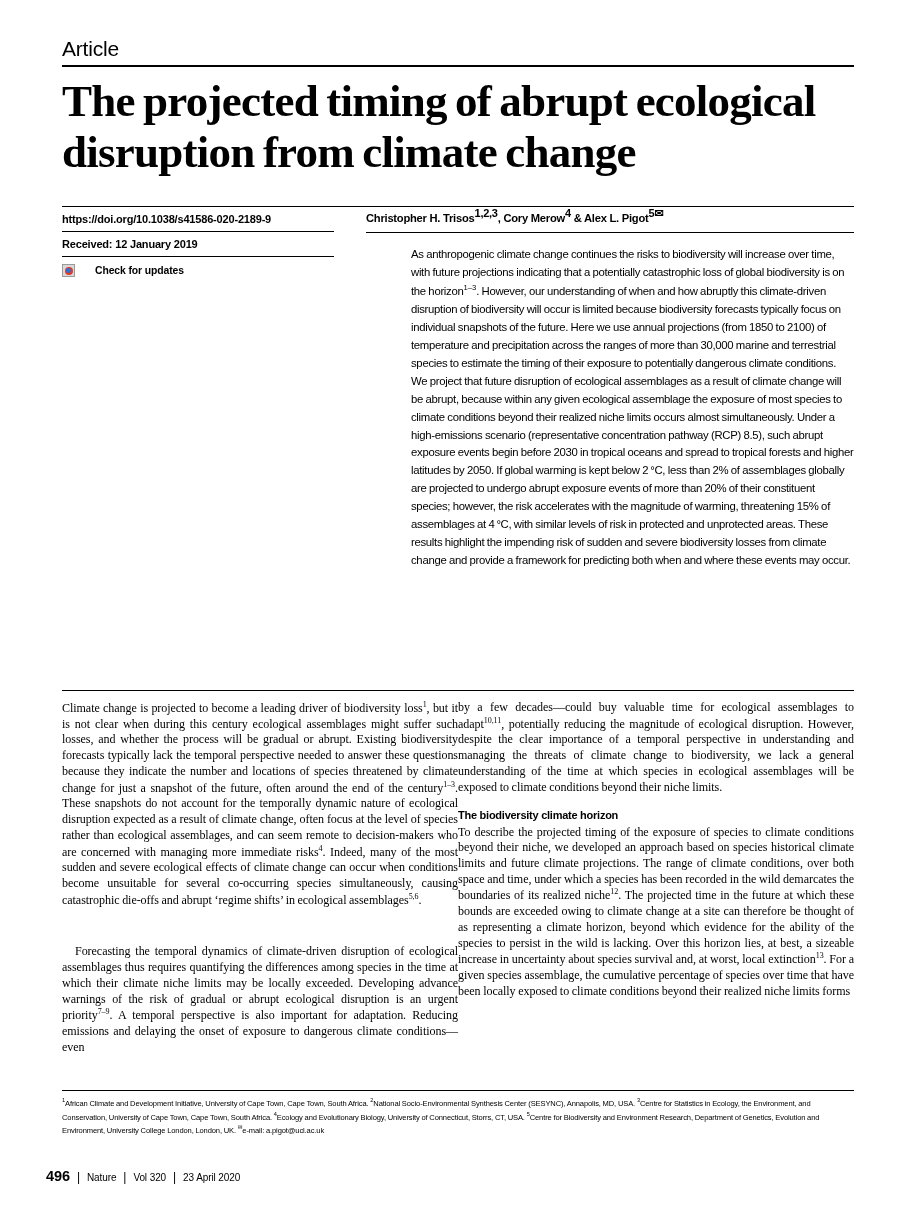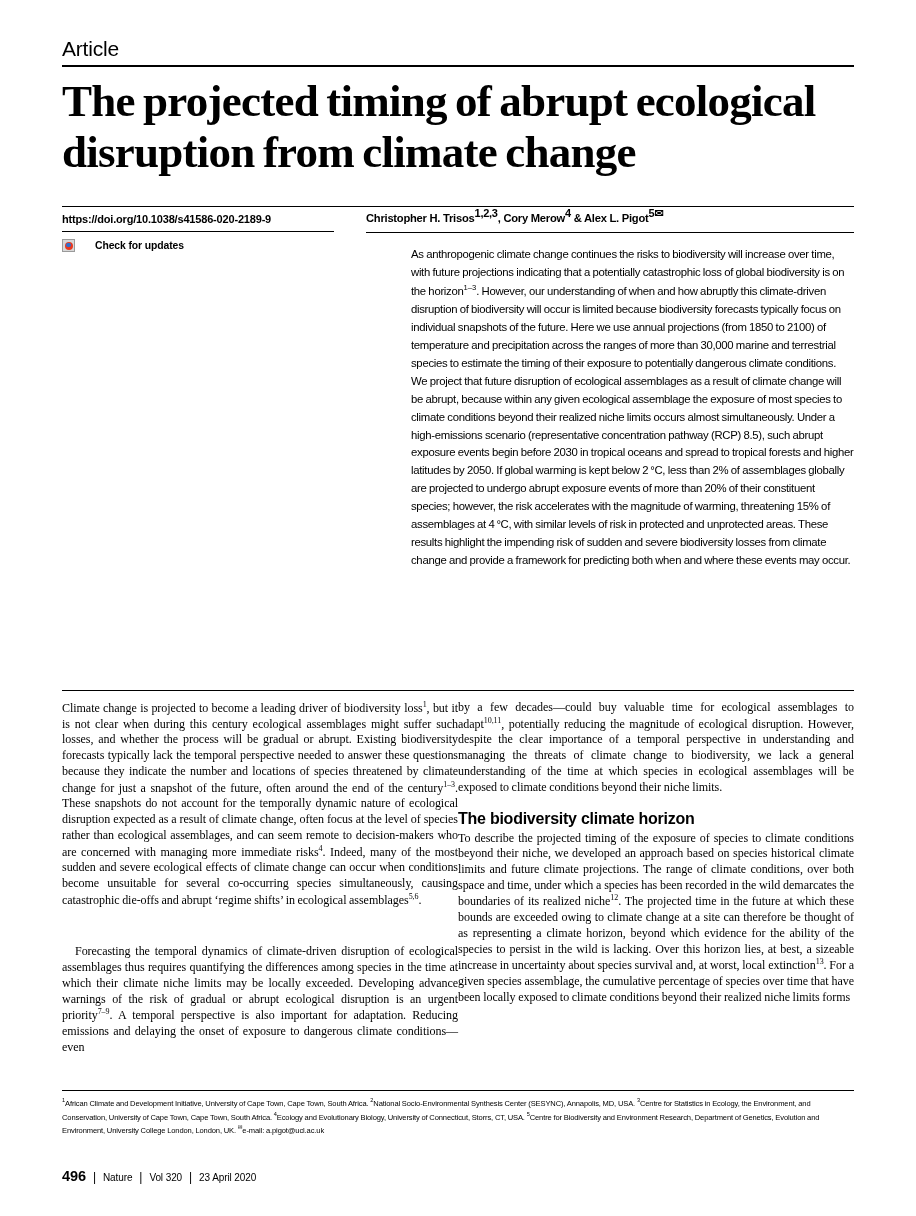--- a/index.html
+++ b/index.html
@@ -170,21 +170,21 @@
     letter-spacing: -0.06px;
     word-spacing: -0.3px;
     -webkit-hyphens: none;
     hyphens: none;
   }
   .col p.indent { text-indent: 13px; margin-top: 36px; }
   .col sup { font-size: 8px; vertical-align: super; }
   .section-head {
     font-family: "Liberation Sans", sans-serif;
     font-weight: bold;
-    font-size: 16px;
+    font-size: 11px;
     letter-spacing: -0.25px;
     margin: 14px 0 2px 0;
     line-height: 1.2;
   }
 
   
   .affil-wrap {
     position: absolute;
     left: 62px;
     top: 1090px;
@@ -199,21 +199,21 @@
     padding-top: 5px;
     text-align: left;
     word-spacing: -0.15px;
   }
   .affiliations sup { font-size: 5.6px; vertical-align: super; }
   .envelope { font-size: 7px; }
 
   
   .footer {
     position: absolute;
-    left: 62px;
+    left: 46px;
     top: 1168px;
     font-family: "Liberation Sans", sans-serif;
     font-size: 12.6px;
     letter-spacing: -0.1px;
     display: flex;
     align-items: baseline;
     gap: 7px;
     justify-content: center;
   }
   .footer .pageno { font-weight: bold; font-size: 14.5px; }
@@ -230,20 +230,21 @@
     <div class="rule-heavy"></div>
     <h1 class="article-title">The projected timing of abrupt ecological disruption from climate change</h1>
   </div>
 
   <div class="band">
     <div class="band-toprule"></div>
     <div class="band-body">
 
       <div class="meta-col">
         <div class="meta-row">https://doi.org/10.1038/s41586-020-2189-9</div>
+        <div class="meta-row">Received: 12 January 2019</div>
         <div class="meta-updates">
           <span class="crossmark"></span>
           <span class="updates-label">Check for updates</span>
         </div>
       </div>
 
       <div class="abs-col">
         <div class="authors">Christopher H. Trisos<sup>1,2,3</sup>, Cory Merow<sup>4</sup> &amp; Alex L. Pigot<sup>5</sup><sup>✉</sup></div>
         <div class="abs-rule"></div>
         <div class="abstract">As anthropogenic climate change continues the risks to biodiversity will increase over time, with future projections indicating that a potentially catastrophic loss of global biodiversity is on the horizon<sup>1–3</sup>. However, our understanding of when and how abruptly this climate-driven disruption of biodiversity will occur is limited because biodiversity forecasts typically focus on individual snapshots of the future. Here we use annual projections (from 1850 to 2100) of temperature and precipitation across the ranges of more than 30,000 marine and terrestrial species to estimate the timing of their exposure to potentially dangerous climate conditions. We project that future disruption of ecological assemblages as a result of climate change will be abrupt, because within any given ecological assemblage the exposure of most species to climate conditions beyond their realized niche limits occurs almost simultaneously. Under a high-emissions scenario (representative concentration pathway (RCP) 8.5), such abrupt exposure events begin before 2030 in tropical oceans and spread to tropical forests and higher latitudes by 2050. If global warming is kept below 2 °C, less than 2% of assemblages globally are projected to undergo abrupt exposure events of more than 20% of their constituent species; however, the risk accelerates with the magnitude of warming, threatening 15% of assemblages at 4 °C, with similar levels of risk in protected and unprotected areas. These results highlight the impending risk of sudden and severe biodiversity losses from climate change and provide a framework for predicting both when and where these events may occur.</div>

